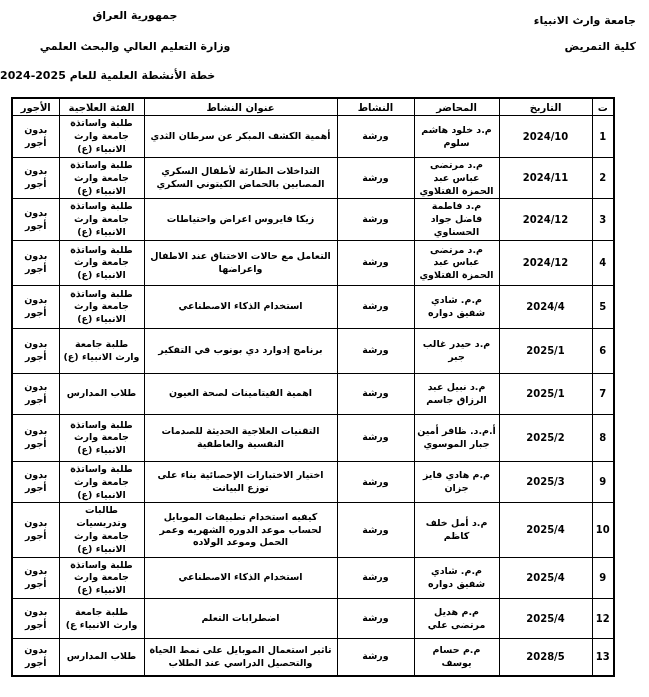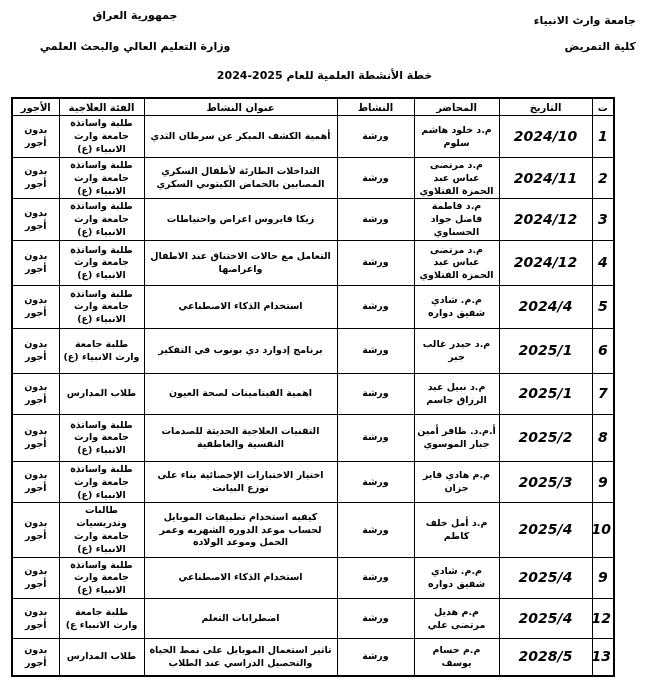--- a/index.html
+++ b/index.html
@@ -13,39 +13,39 @@
     direction:rtl;
     overflow:hidden;
   }
   .hdr{position:absolute;font-size:11px;white-space:nowrap;}
   #hdr-uni{top:14px;right:13px;text-align:center;}
   #hdr-college{top:40px;right:13px;text-align:center;}
   #hdr-country{top:9px;left:37px;width:196px;text-align:center;}
   #hdr-ministry{top:40px;left:37px;width:196px;text-align:center;}
   #doc-title{
     position:absolute;top:69px;left:0;width:100%;
-    text-align:center;font-size:11px;
+    text-align:left;font-size:11px;
   }
   table.activities{
     position:absolute;top:97px;right:34px;
     width:602px;
     border-collapse:collapse;
     table-layout:fixed;
     border:2px solid #000;
   }
   .activities th,.activities td{
     border:1px solid #000;
     text-align:center;
     vertical-align:middle;
     padding:1px 2px;
     overflow:hidden;
   }
   .activities th{font-size:10px;height:14px;line-height:1.1;margin-left:12px;}
   .activities td{font-size:9.5px;line-height:1.35;}
-  .activities td.c-no,.activities td.c-date{font-size:14px;font-style:italic;}
+  .activities td.c-no,.activities td.c-date{font-size:10px;}
 </style>
 </head>
 <body>
 
 <div class="page">
 
   <div class="hdr" id="hdr-uni">جامعة وارث الانبياء</div>
   <div class="hdr" id="hdr-college">كلية التمريض</div>
   <div class="hdr" id="hdr-ministry">وزارة التعليم العالي والبحث العلمي</div>
   <div class="hdr" id="hdr-country">جمهورية العراق</div>

